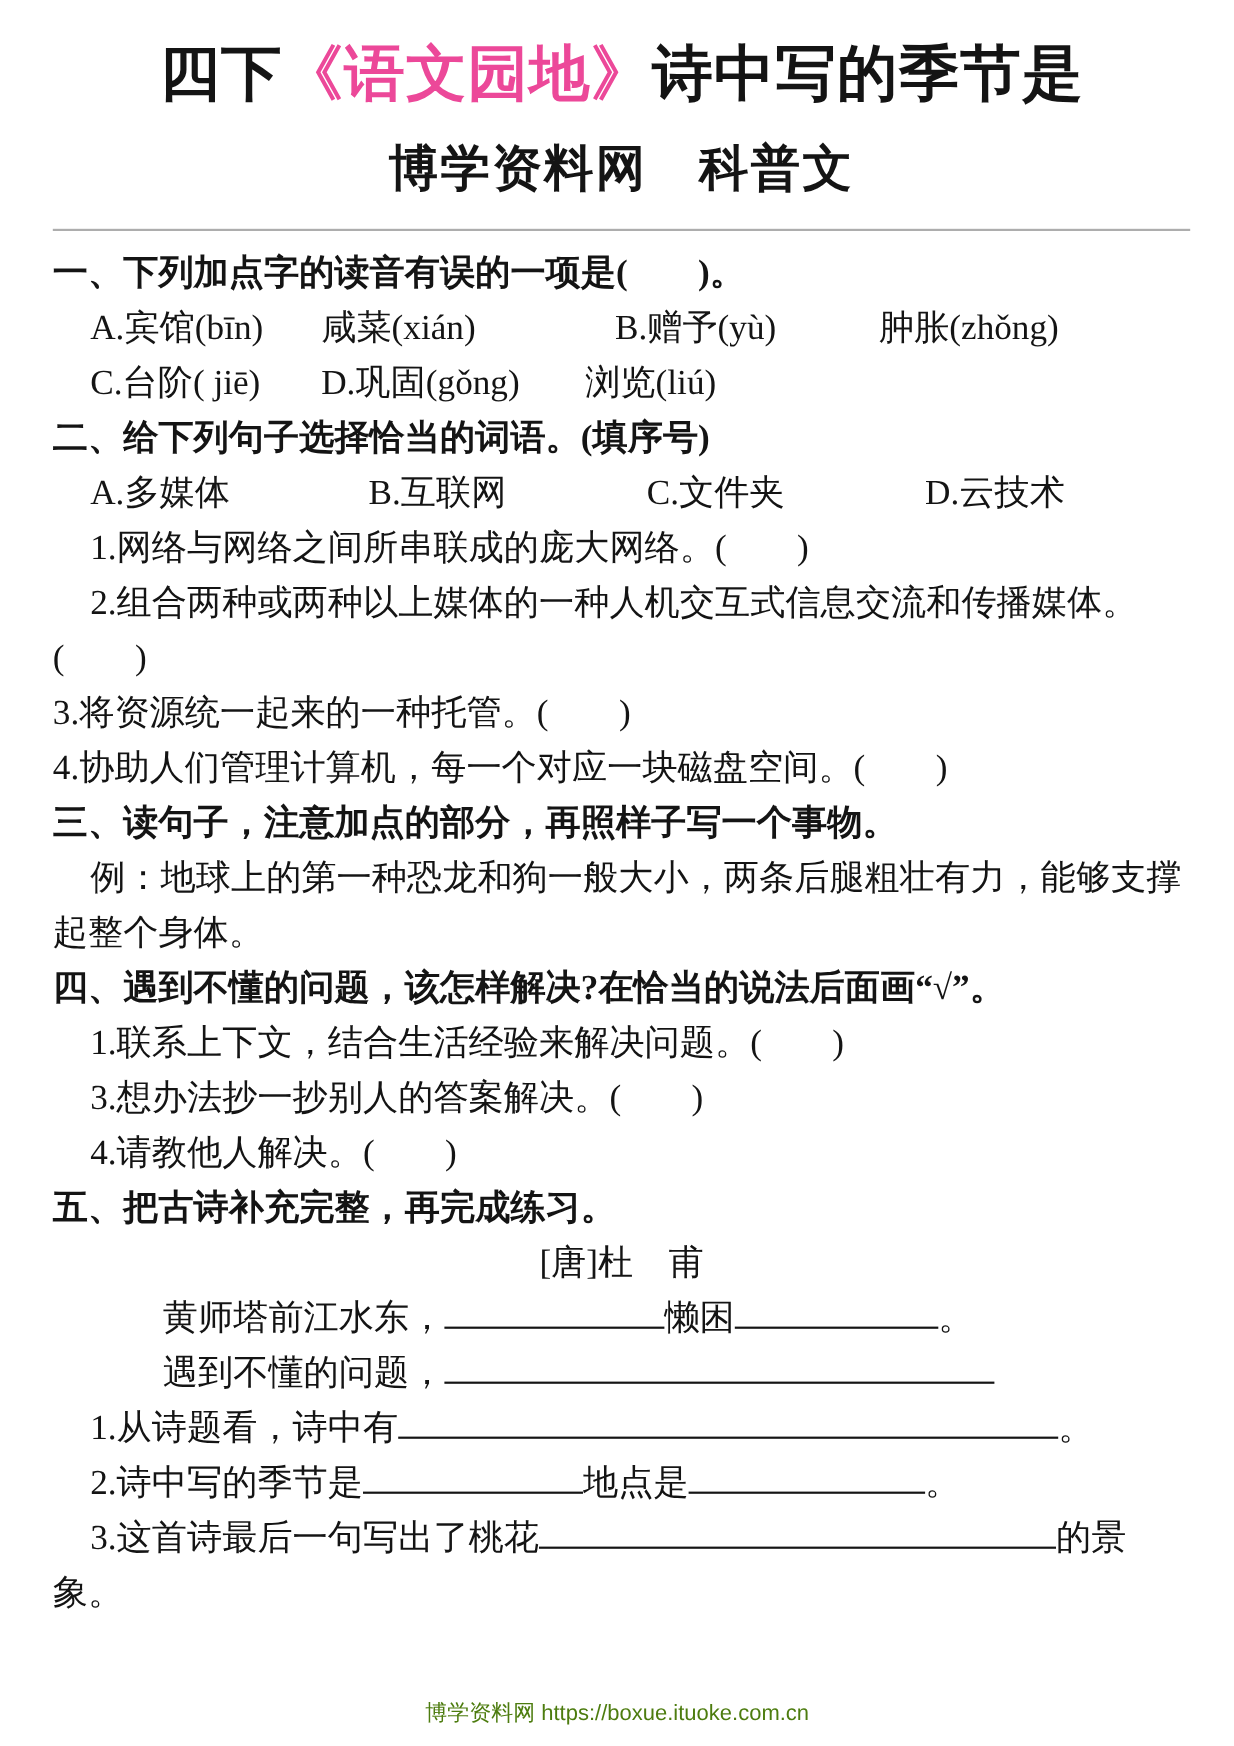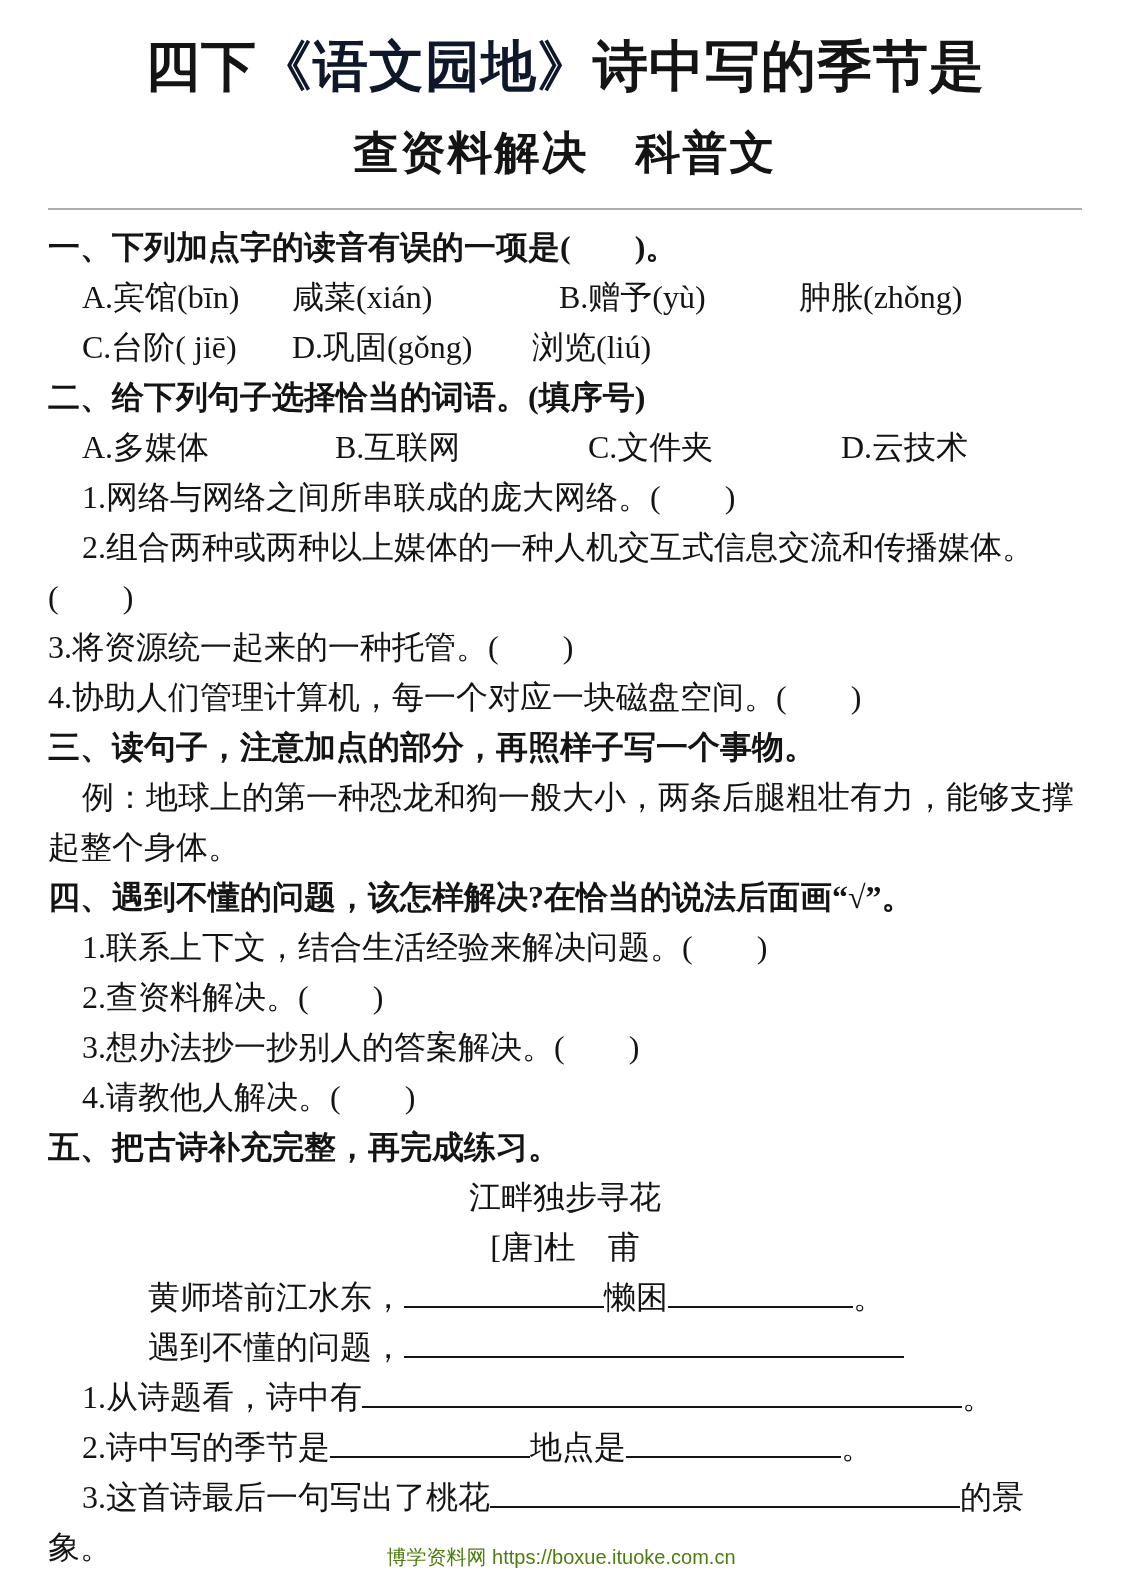--- a/index.html
+++ b/index.html
@@ -20,21 +20,21 @@
   }
   .title {
     text-align: center;
     font-size: 55px;
     line-height: 66px;
     font-weight: 900;
     margin-top: 34px;
     letter-spacing: 1px;
     white-space: nowrap;
   }
-  .title .red { color: #0f172a; text-align: right; }
+  .title .red { color: #ec4899; text-align: right; }
   .subtitle {
     text-align: center;
     font-size: 45px;
     line-height: 58px;
     font-weight: 900;
     margin-top: 24px;
     letter-spacing: 2px;
   }
   .rule {
     border-top: 2px solid #adadad;
@@ -78,21 +78,21 @@
     color: #4d7c0f;
   }
 </style>
 </head>
 <body>
 
 <div class="page">
 
   <div class="title"><span>四下</span><span class="red">《语文园地》</span><span>诗中写的季节是</span></div>
 
-  <div class="subtitle">查资料解决　科普文</div>
+  <div class="subtitle">博学资料网　科普文</div>
 
   <div class="rule"></div>
 
   <p class="hd">一、下列加点字的读音有误的一项是(　　)。</p>
   <div class="cols">
     <span class="c w210">A.宾馆(bīn)</span>
     <span class="c w267">咸菜(xián)</span>
     <span class="c w240">B.赠予(yù)</span>
     <span class="c">肿胀(zhǒng)</span>
   </div>
@@ -112,26 +112,24 @@
   <p class="indent">1.网络与网络之间所串联成的庞大网络。(　　)</p>
   <p class="indent">2.组合两种或两种以上媒体的一种人机交互式信息交流和传播媒体。(　　)</p>
   <p>3.将资源统一起来的一种托管。(　　)</p>
   <p>4.协助人们管理计算机，每一个对应一块磁盘空间。(　　)</p>
 
   <p class="hd">三、读句子，注意加点的部分，再照样子写一个事物。</p>
   <p class="indent">例：地球上的第一种恐龙和狗一般大小，两条后腿粗壮有力，能够支撑起整个身体。</p>
 
   <p class="hd">四、遇到不懂的问题，该怎样解决?在恰当的说法后面画“√”。</p>
   <p class="indent">1.联系上下文，结合生活经验来解决问题。(　　)</p>
-  <p class="indent">2.查资料解决。(　　)</p>
   <p class="indent">3.想办法抄一抄别人的答案解决。(　　)</p>
   <p class="indent">4.请教他人解决。(　　)</p>
 
   <p class="hd">五、把古诗补充完整，再完成练习。</p>
-  <p class="center">江畔独步寻花</p>
   <p class="center">[唐]杜　甫</p>
 
   <p class="poem-line"><span>黄师塔前江水东，</span><span class="blank" style="width:200px"></span><span>懒困</span><span class="blank" style="width:185px"></span><span>。</span></p>
 
   <p class="poem-line"><span>遇到不懂的问题，</span><span class="blank" style="width:500px"></span></p>
 
   <p class="indent"><span>1.从诗题看，诗中有</span><span class="blank" style="width:600px"></span><span>。</span></p>
 
   <p class="indent"><span>2.诗中写的季节是</span><span class="blank" style="width:200px"></span><span>地点是</span><span class="blank" style="width:215px"></span><span>。</span></p>
 

